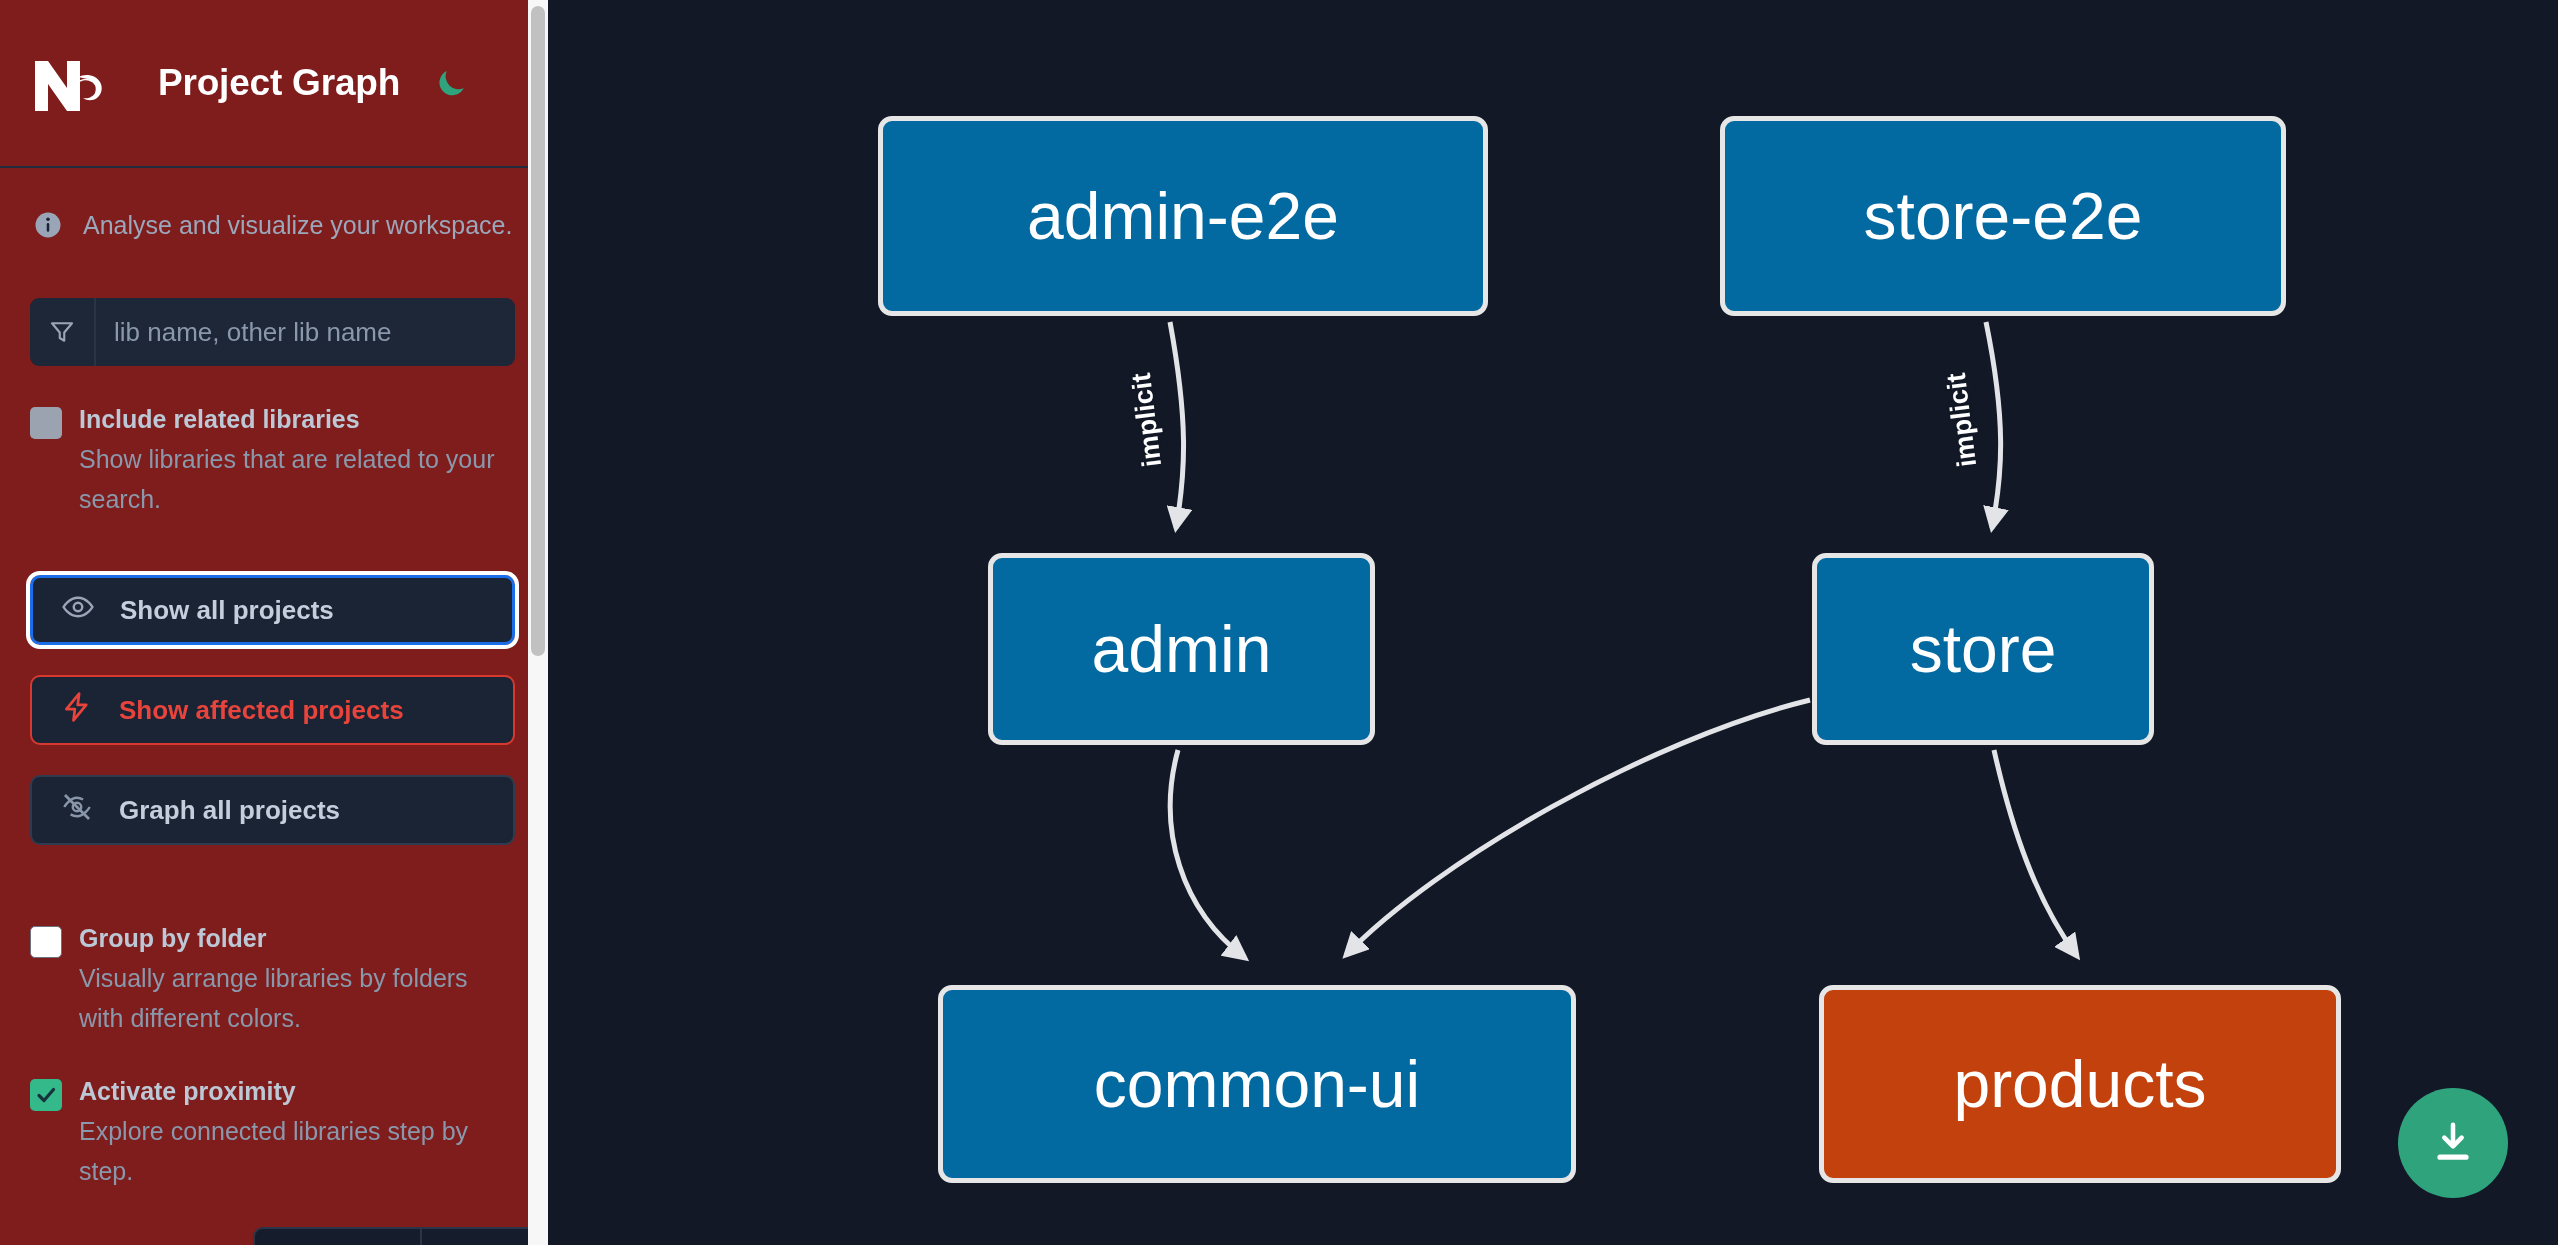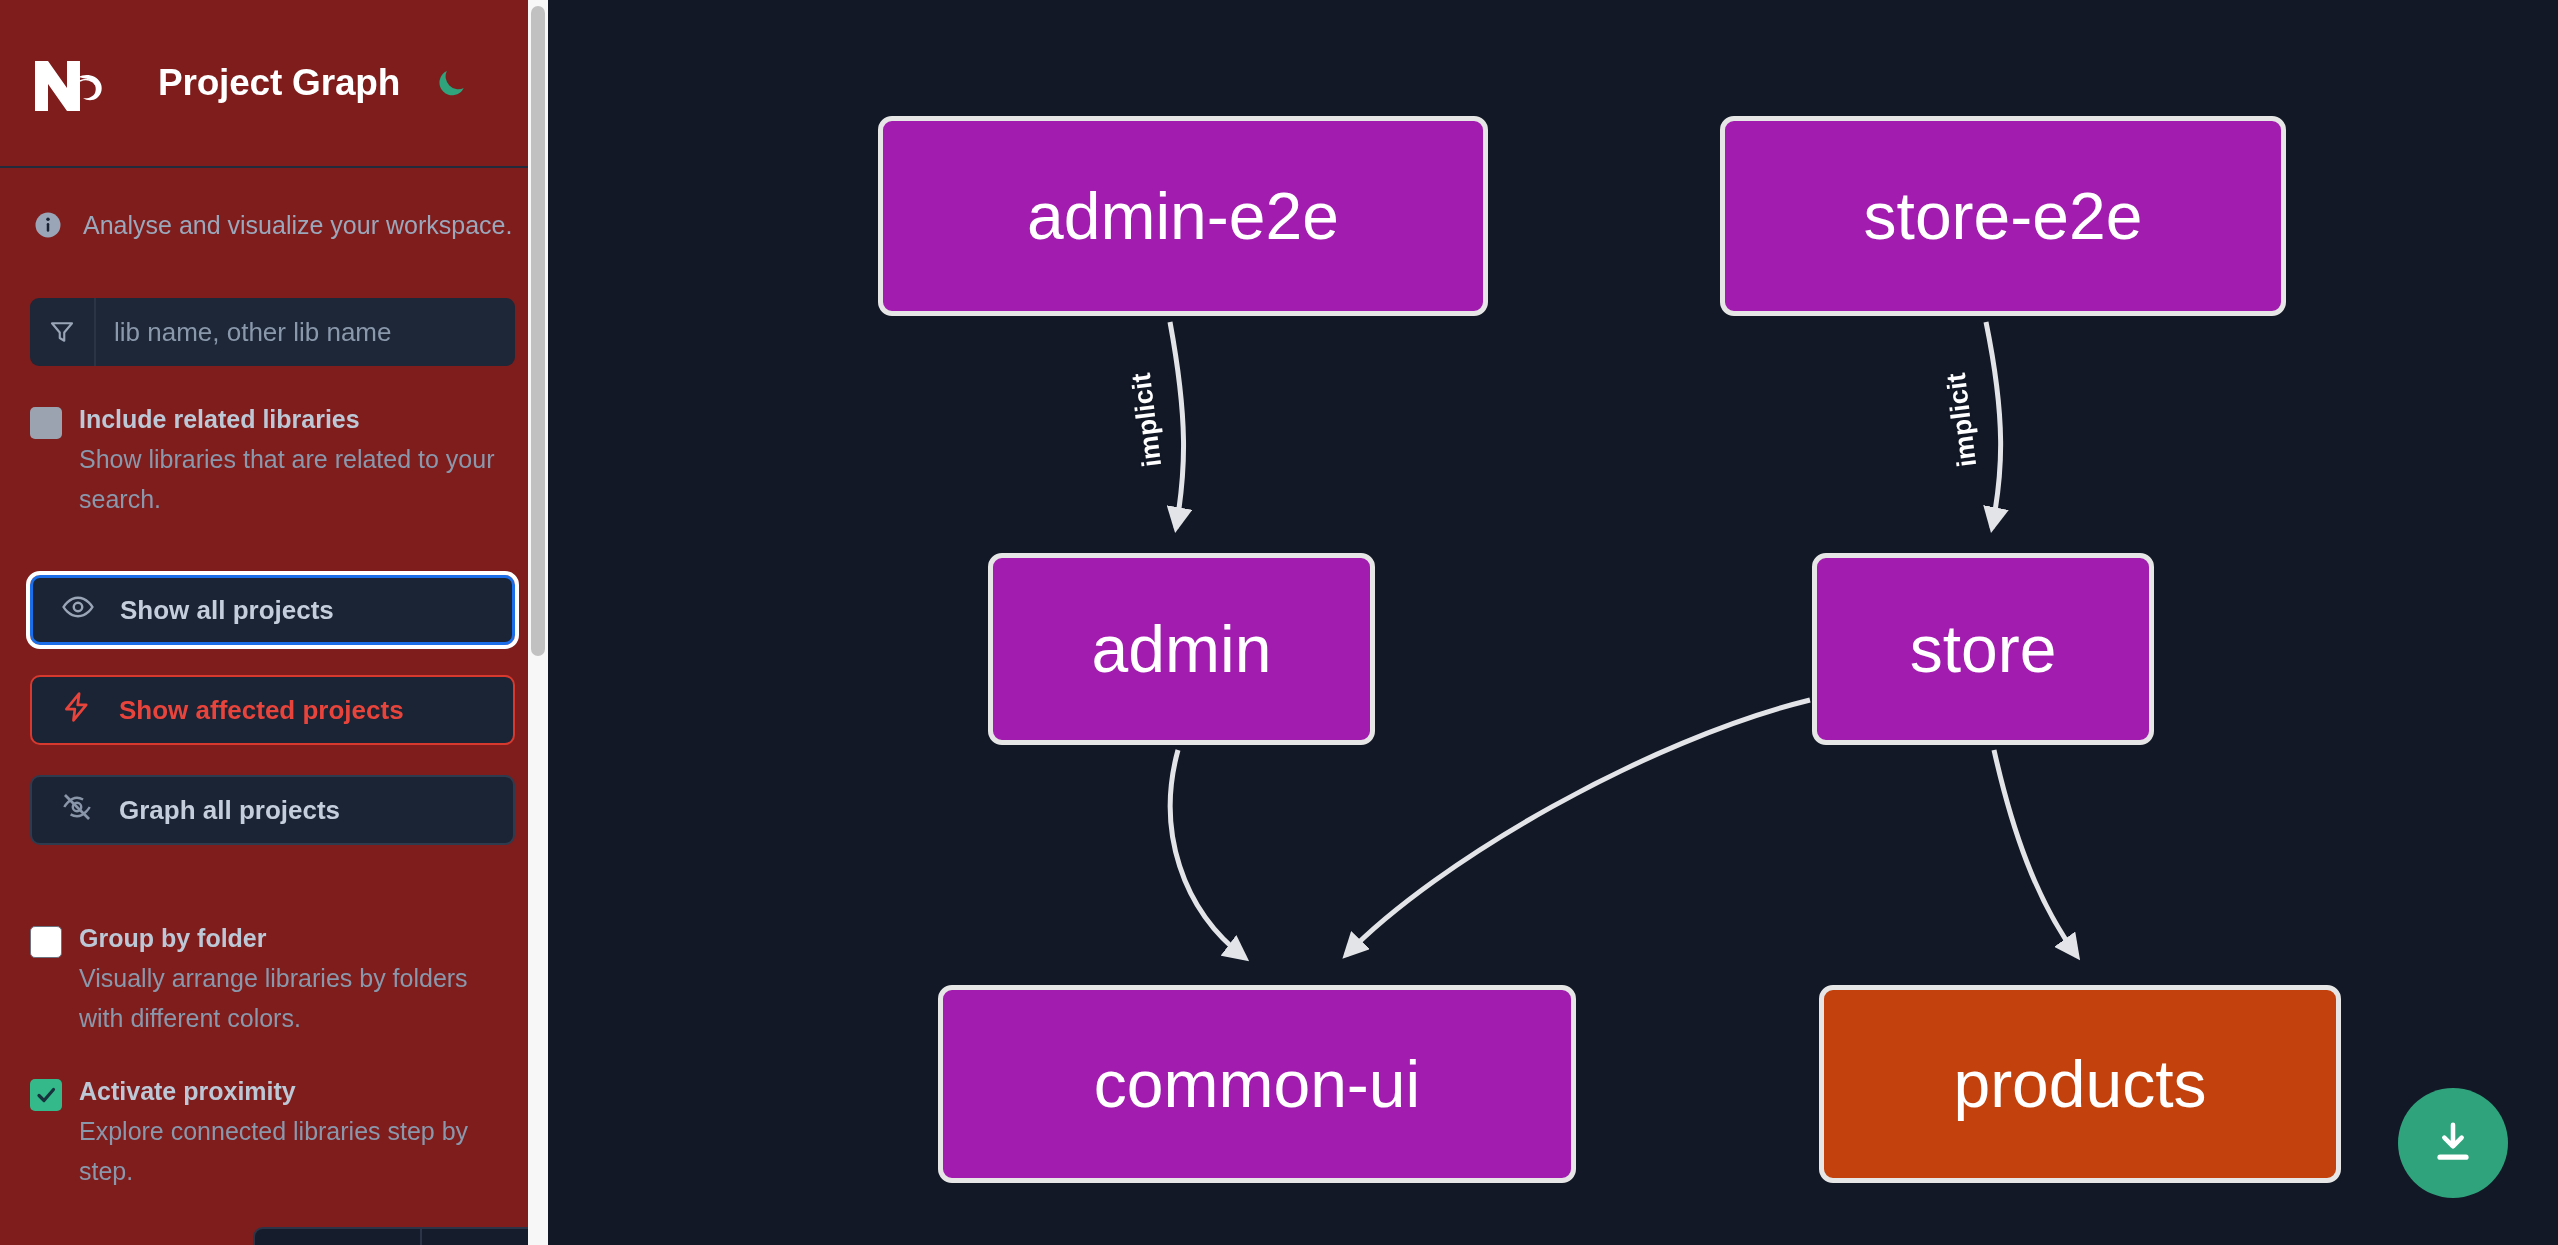--- a/index.html
+++ b/index.html
@@ -245,21 +245,21 @@
     position: absolute;
     border: 5px solid #E6E6E6;
     border-radius: 14px;
     display: flex;
     align-items: center;
     justify-content: center;
     color: #FFFFFF;
     cursor: pointer;
     font-weight: 400;
   }
-  .node.red  { background: #a21caf; }
+  .node.red  { background: #0369a1; }
   .node.grey { background: #c2410c; }
   .node .nlabel {
     font-size: 66px;
     line-height: 1;
     letter-spacing: 0px;
     white-space: nowrap;
   }
 
   .edge-label {
     position: absolute;

